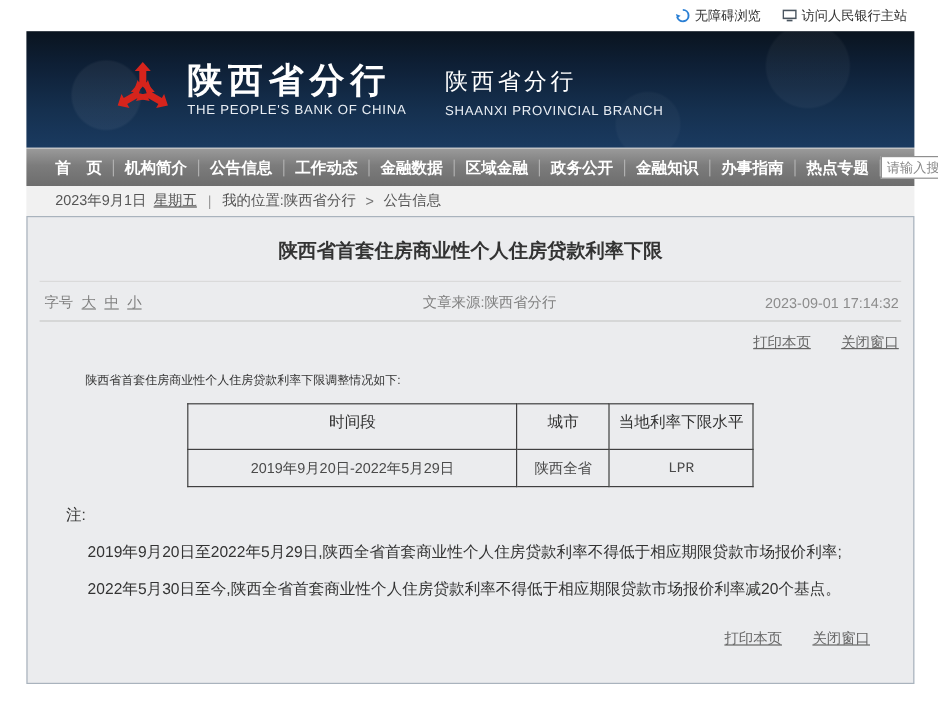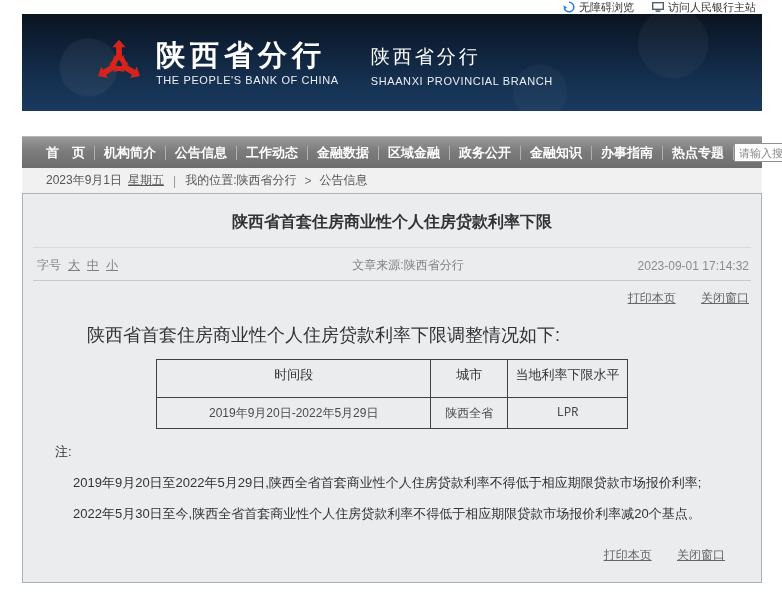--- a/index.html
+++ b/index.html
@@ -1,20 +1,20 @@
 <!DOCTYPE html>
 <html><head>
 <meta charset="utf-8">
 <style>
   * { margin:0; padding:0; box-sizing:border-box; }
   html,body { width:782px; height:592px; background:#ffffff; overflow:hidden;
     font-family:"Liberation Sans", sans-serif; }
 
   
-  .topbar { height:14px; display:flex; justify-content:flex-end; align-items:center;
+  .topbar { height:26px; display:flex; justify-content:flex-end; align-items:center;
     gap:18px; padding-right:26px; background:#ffffff; }
   .top-link { display:flex; align-items:center; gap:4px; font-size:11px; color:#333;
     text-decoration:none; cursor:pointer; }
   .top-link .icon { display:inline-flex; width:12px; height:12px; }
 
   .page { margin:0 20px 0 22px; width:740px; }
 
   
   .header { height:97px; position:relative; overflow:hidden; display:flex; align-items:center;
     background:linear-gradient(180deg,#0a141f 0%,#0e1f35 28%,#15304f 68%,#1a3a60 100%); }
@@ -29,21 +29,21 @@
     color:#ffffff; letter-spacing:5px; line-height:30px; }
   .bank-en { font-size:11px; color:#e9eef4; letter-spacing:0.6px; margin-top:4px; }
   .branch-block { position:relative; margin-left:32px; }
   .branch-cn { font-family:"DejaVu Serif", serif; font-size:19px; color:#ffffff;
     letter-spacing:3px; line-height:30px; margin-top:2px; }
   .branch-en { font-size:11px; color:#e9eef4; letter-spacing:0.6px; margin-top:4px; }
 
   
   .navbar { height:32px; display:flex; align-items:center; padding:0 10px 0 22px;
     background:linear-gradient(180deg,#9a9a9a 0%,#7c7c7c 45%,#6d6d6d 100%);
-    border-top:1px solid #b8b8b8;margin-top:25px; }
+    border-top:1px solid #b8b8b8; }
   .nav-item { color:#ffffff; font-size:13px; font-weight:bold; padding:0 9px;
     border-right:1px solid #b0b0b0; line-height:14px; cursor:pointer; white-space:nowrap; }
   .nav-item:first-child { padding-left:2px; }
   .search-area { margin-left:auto; display:flex; align-items:center; gap:6px; }
   .search-input { width:118px; height:19px; border:1px solid #8f8f8f; font-size:11px;
     padding:1px 4px; color:#333; background:#ffffff; }
   .search-input::placeholder { color:#888; }
 
   
   .breadcrumb { height:25px; background:#f1f1f1; display:flex; align-items:center;
@@ -62,21 +62,21 @@
   .meta-row { display:flex; align-items:center; padding:9px 12px 0 14px; font-size:12px;
     color:#808080; }
   .meta-left { width:190px; display:flex; gap:7px; }
   .meta-left a { color:#808080; text-decoration:underline; cursor:pointer; }
   .meta-center { flex:1; text-align:center; }
   .meta-right { width:160px; text-align:right; color:#8c8c8c; }
   .print-row { text-align:right; font-size:12px; }
   .print-row a { color:#666; text-decoration:underline; cursor:pointer; margin-left:22px; }
   .print-row.top { padding:9px 12px 0 0; }
   .print-row.bottom { margin-top:24px; padding-right:36px; }
-  .intro { font-size:18px; color:#333; margin:16px 28px 0; text-indent:2em; }
+  .intro { font-size:10px; color:#333; margin:16px 28px 0; text-indent:2em; }
 
   .rate-table { width:472px; margin:12px auto 0; border-collapse:collapse;
     text-align:center; }
   .rate-table th, .rate-table td { border:1px solid #404040; }
   .rate-table th { height:38px; font-size:13px; font-weight:normal; color:#333;
     vertical-align:top; padding-top:6px; }
   .rate-table td { height:31px; font-size:12px; color:#4a4a4a; }
   .rate-table .c1 { width:275px; }
   .rate-table .c2 { width:77px; }
   .rate-table .c3 { width:120px; }

